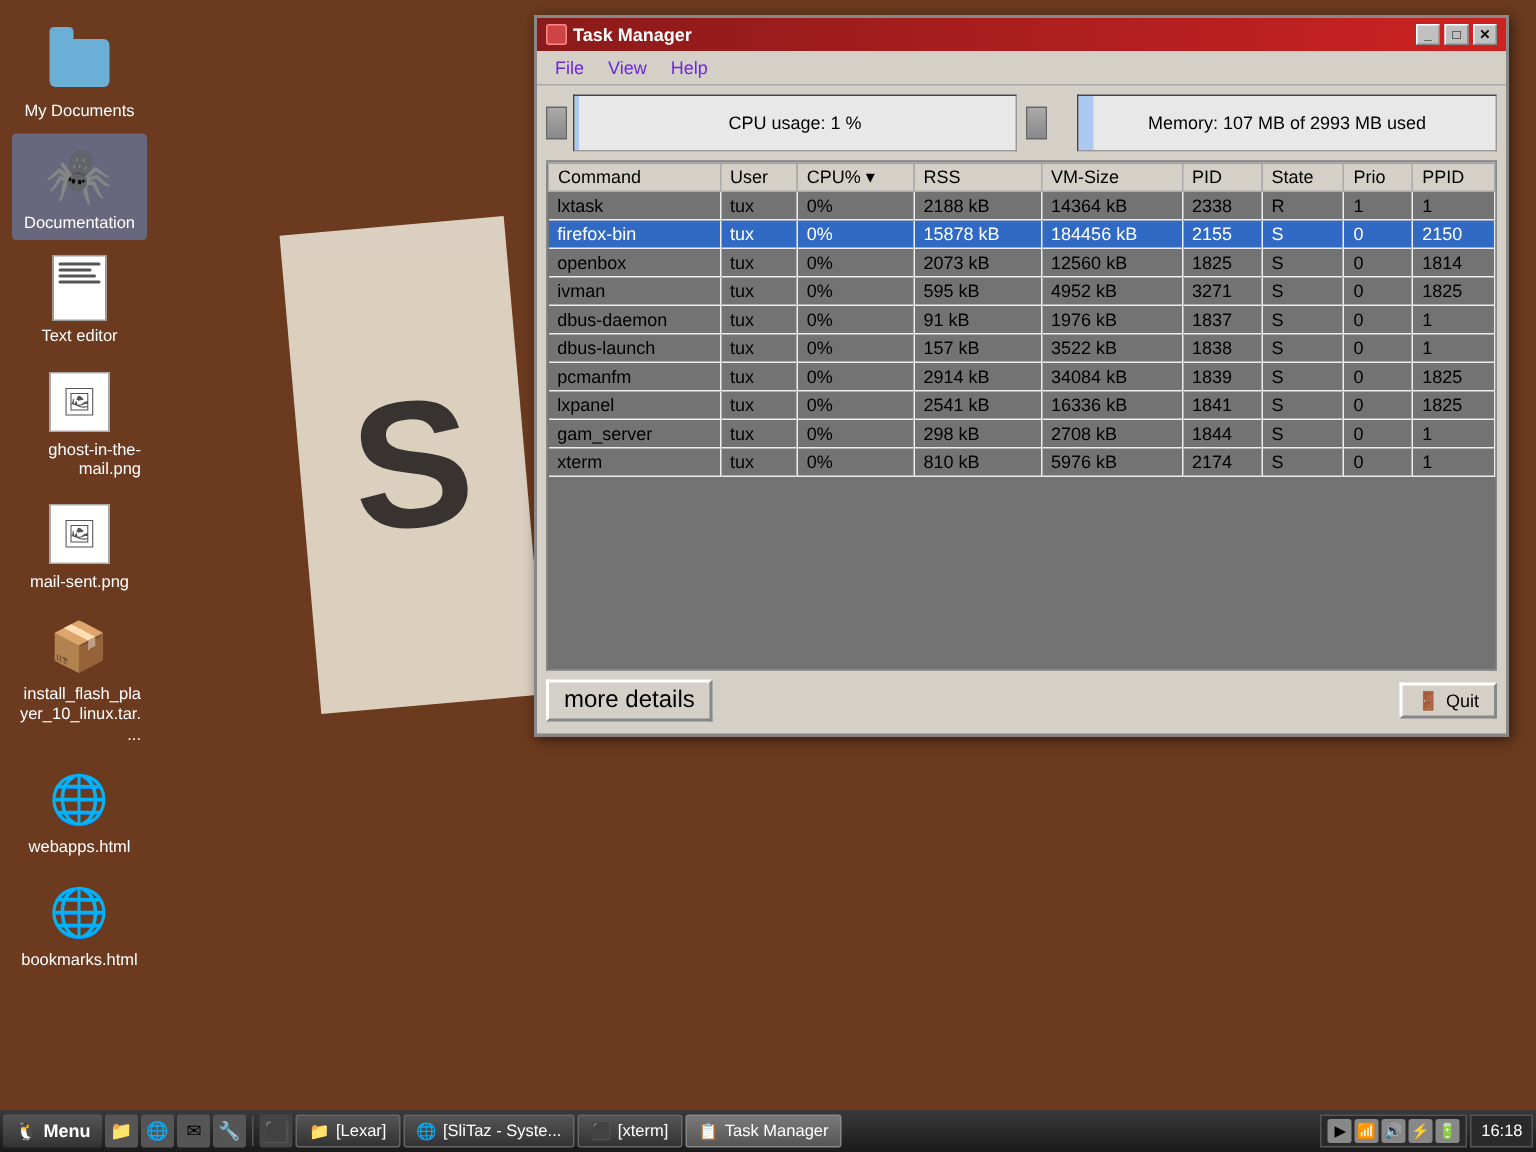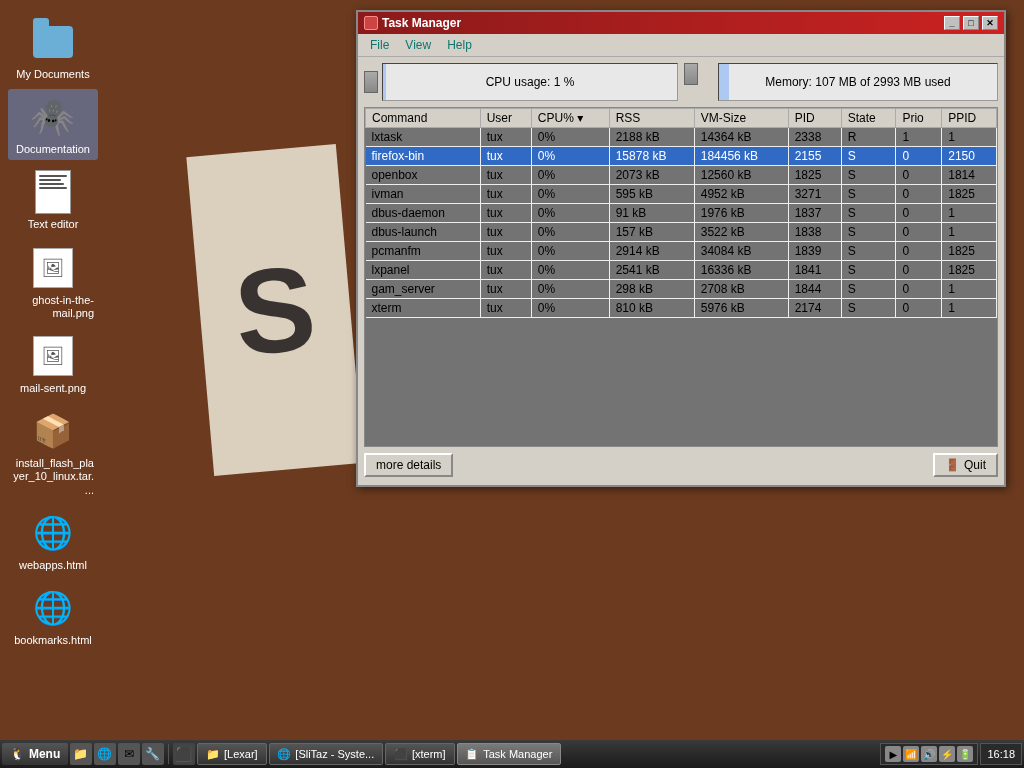--- a/index.html
+++ b/index.html
@@ -154,21 +154,21 @@
       display: flex;
       gap: 0;
       padding: 2px 4px;
       background: #d4d0c8;
       border-bottom: 1px solid #aaa;
     }
     .tm-menu-item {
       padding: 2px 8px;
       cursor: pointer;
       font-size: 12px;
-      color: #0f766e;
+      color: #6d28d9;
     }
 
     .tm-body {
       padding: 6px;
     }
 
     
     .tm-meters {
       display: flex;
       gap: 6px;
@@ -242,21 +242,21 @@
     }
     .tm-more-btn {
       padding: 3px 10px;
       background: #d4d0c8;
       border: 2px solid;
       border-top-color: #fff;
       border-left-color: #fff;
       border-bottom-color: #888;
       border-right-color: #888;
       cursor: pointer;
-      font-size: 12px;
+      font-size: 16px;
     }
     .tm-quit-btn {
       padding: 3px 10px;
       background: #d4d0c8;
       border: 2px solid;
       border-top-color: #fff;
       border-left-color: #fff;
       border-bottom-color: #888;
       border-right-color: #888;
       cursor: pointer;
@@ -463,21 +463,21 @@
   <div class="tm-body">
 
     <div class="tm-meters">
       <div style="display:flex;align-items:center;gap:4px;flex:1;">
         <div class="tm-meter-handle"></div>
         <div class="tm-meter" style="flex:1;">
           <div class="tm-meter-bar" style="width:1%;"></div>
           <span class="tm-meter-text">CPU usage: 1 %</span>
         </div>
       </div>
-      <div style="display:flex;gap:20px;flex:1;">
+      <div style="display:flex;align-items:center;gap:20px;flex:1;">
         <div class="tm-meter-handle"></div>
         <div class="tm-meter" style="flex:1;">
           <div class="tm-meter-bar" style="width:3.6%;"></div>
           <span class="tm-meter-text">Memory: 107 MB of 2993 MB used</span>
         </div>
       </div>
     </div>
 
     <div class="tm-table-container">
       <table>

